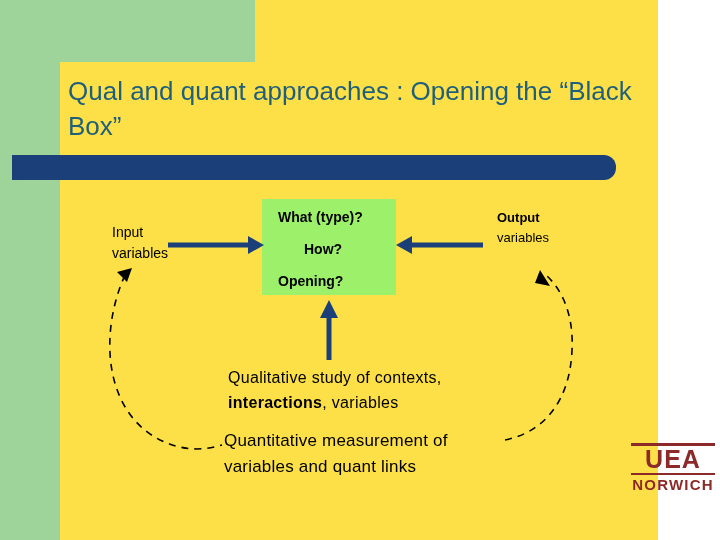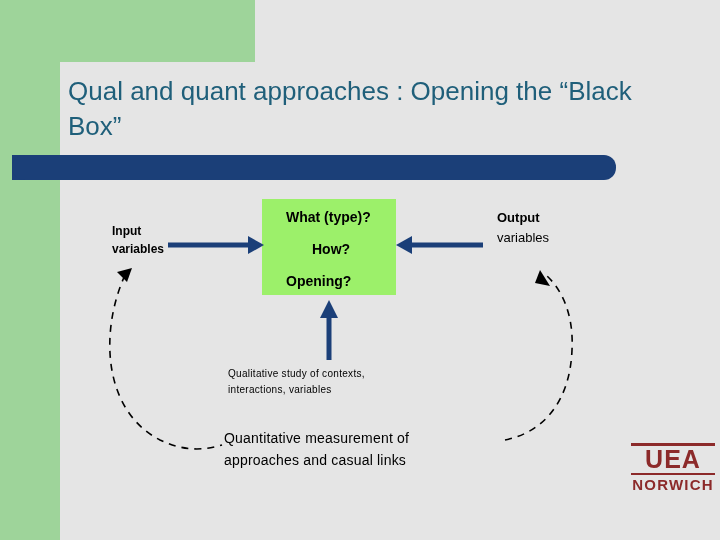--- a/index.html
+++ b/index.html
@@ -8,23 +8,23 @@
   }
   body {
     width: 720px;
     height: 540px;
     background: #ffffff;
     font-family: "Liberation Sans", sans-serif;
     overflow: hidden;
   }
   #slide {
     position: relative;
-    width: 720px;
-    height: 540px;
-    background: #e5e5e5;
+    width: 658px;
+    height: 540px;
+    background: #fde047;
   }
   
   .green-panel {
     position: absolute;
     left: 0;
     top: 0;
     width: 60px;
     height: 540px;
     background: #9ed49a;
   }
@@ -81,39 +81,39 @@
   .center-box {
     position: absolute;
     left: 262px;
     top: 199px;
     width: 134px;
     height: 96px;
     background: #9cf06a;
   }
   .center-box .line {
     position: absolute;
-    left: 24px;
+    left: 16px;
     color: #000000;
     font-size: 14px;
     font-weight: bold;
     text-align: center;
   }
   .center-box .l1 { top: 10px; }
   .center-box .l2 { top: 42px; padding-left: 26px; }
   .center-box .l3 { top: 74px; }
 
   
   .input-label {
     position: absolute;
     left: 112px;
     top: 222px;
     width: 110px;
     color: #000000;
-    font-size: 12px;
-    font-weight: bold;
+    font-size: 14px;
+    font-weight: normal;
     line-height: 1.5;
   }
   
   .output-label {
     position: absolute;
     left: 497px;
     top: 208px;
     width: 120px;
     color: #000000;
     font-size: 13px;
@@ -125,32 +125,32 @@
     font-size: 13px;
   }
 
   
   .qual-text {
     position: absolute;
     left: 228px;
     top: 366px;
     width: 270px;
     color: #000000;
-    font-size: 10px;
+    font-size: 16px;
     line-height: 1.55;
     letter-spacing: 0.3px;
   }
-  .qual-text b { font-weight: normal; }
+  .qual-text b { font-weight: bold; }
   .quant-text {
     position: absolute;
     left: 224px;
     top: 428px;
     width: 280px;
     color: #000000;
-    font-size: 14px;
+    font-size: 17px;
     line-height: 1.55;
     letter-spacing: 0.2px;
   }
 
   
   .logo {
     position: absolute;
     left: 631px;
     top: 443px;
     width: 84px;
@@ -220,21 +220,21 @@
     <div class="sub">variables</div>
   </div>
 
   <div class="qual-text">
     <span>Qualitative study of contexts,</span><br>
     <b>interactions</b><span>, variables</span>
   </div>
 
   <div class="quant-text">
     <div>Quantitative measurement of</div>
-    <div>approaches and casual links</div>
+    <div>variables and quant links</div>
   </div>
 
   <svg class="overlay" viewBox="0 0 720 540">
 
     <g>
       <line x1="168" y1="245" x2="248" y2="245" stroke="#1b3f78" stroke-width="5"></line>
       <polygon points="248,236 264,245 248,254" fill="#1b3f78"></polygon>
     </g>
 
     <g>

